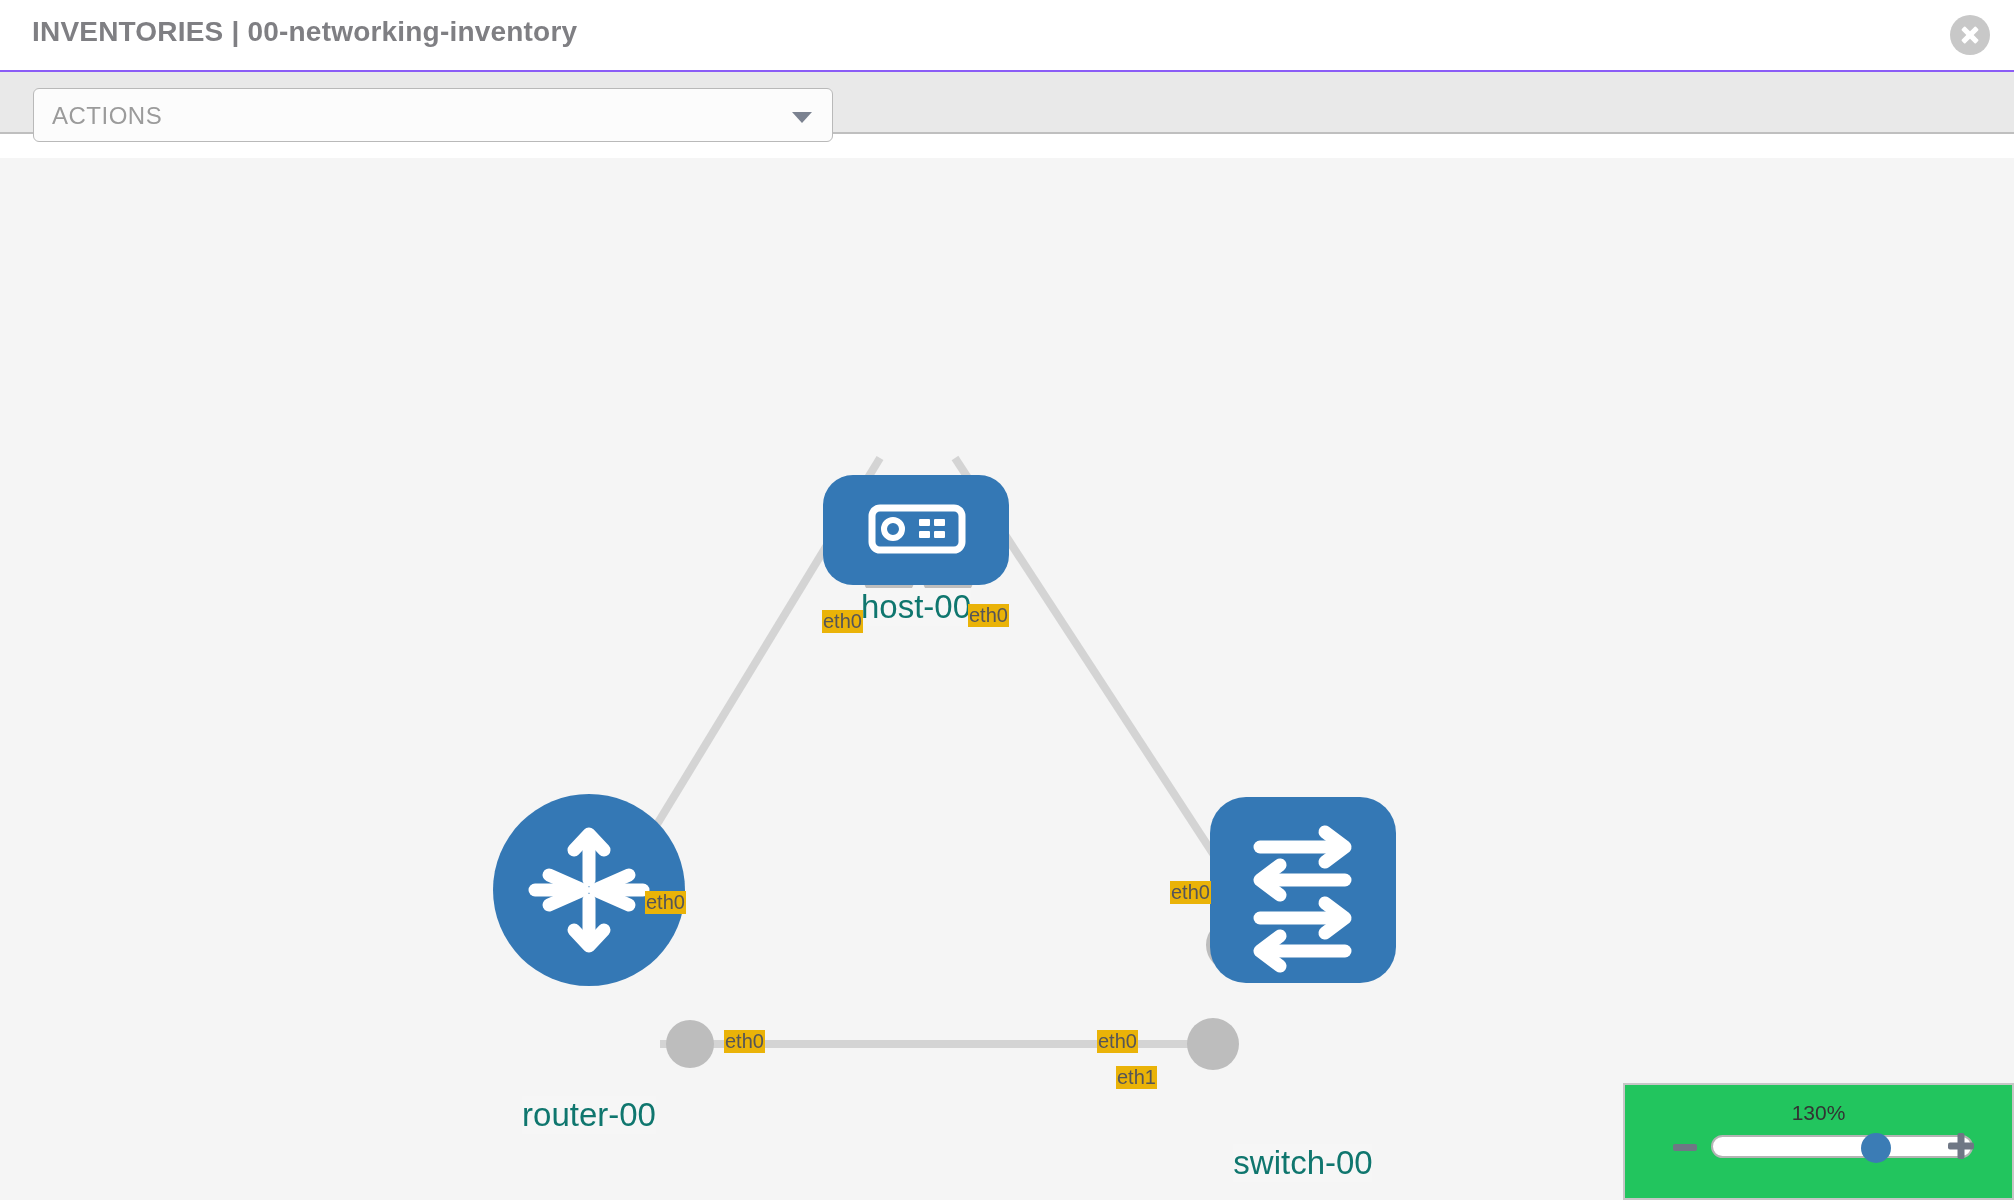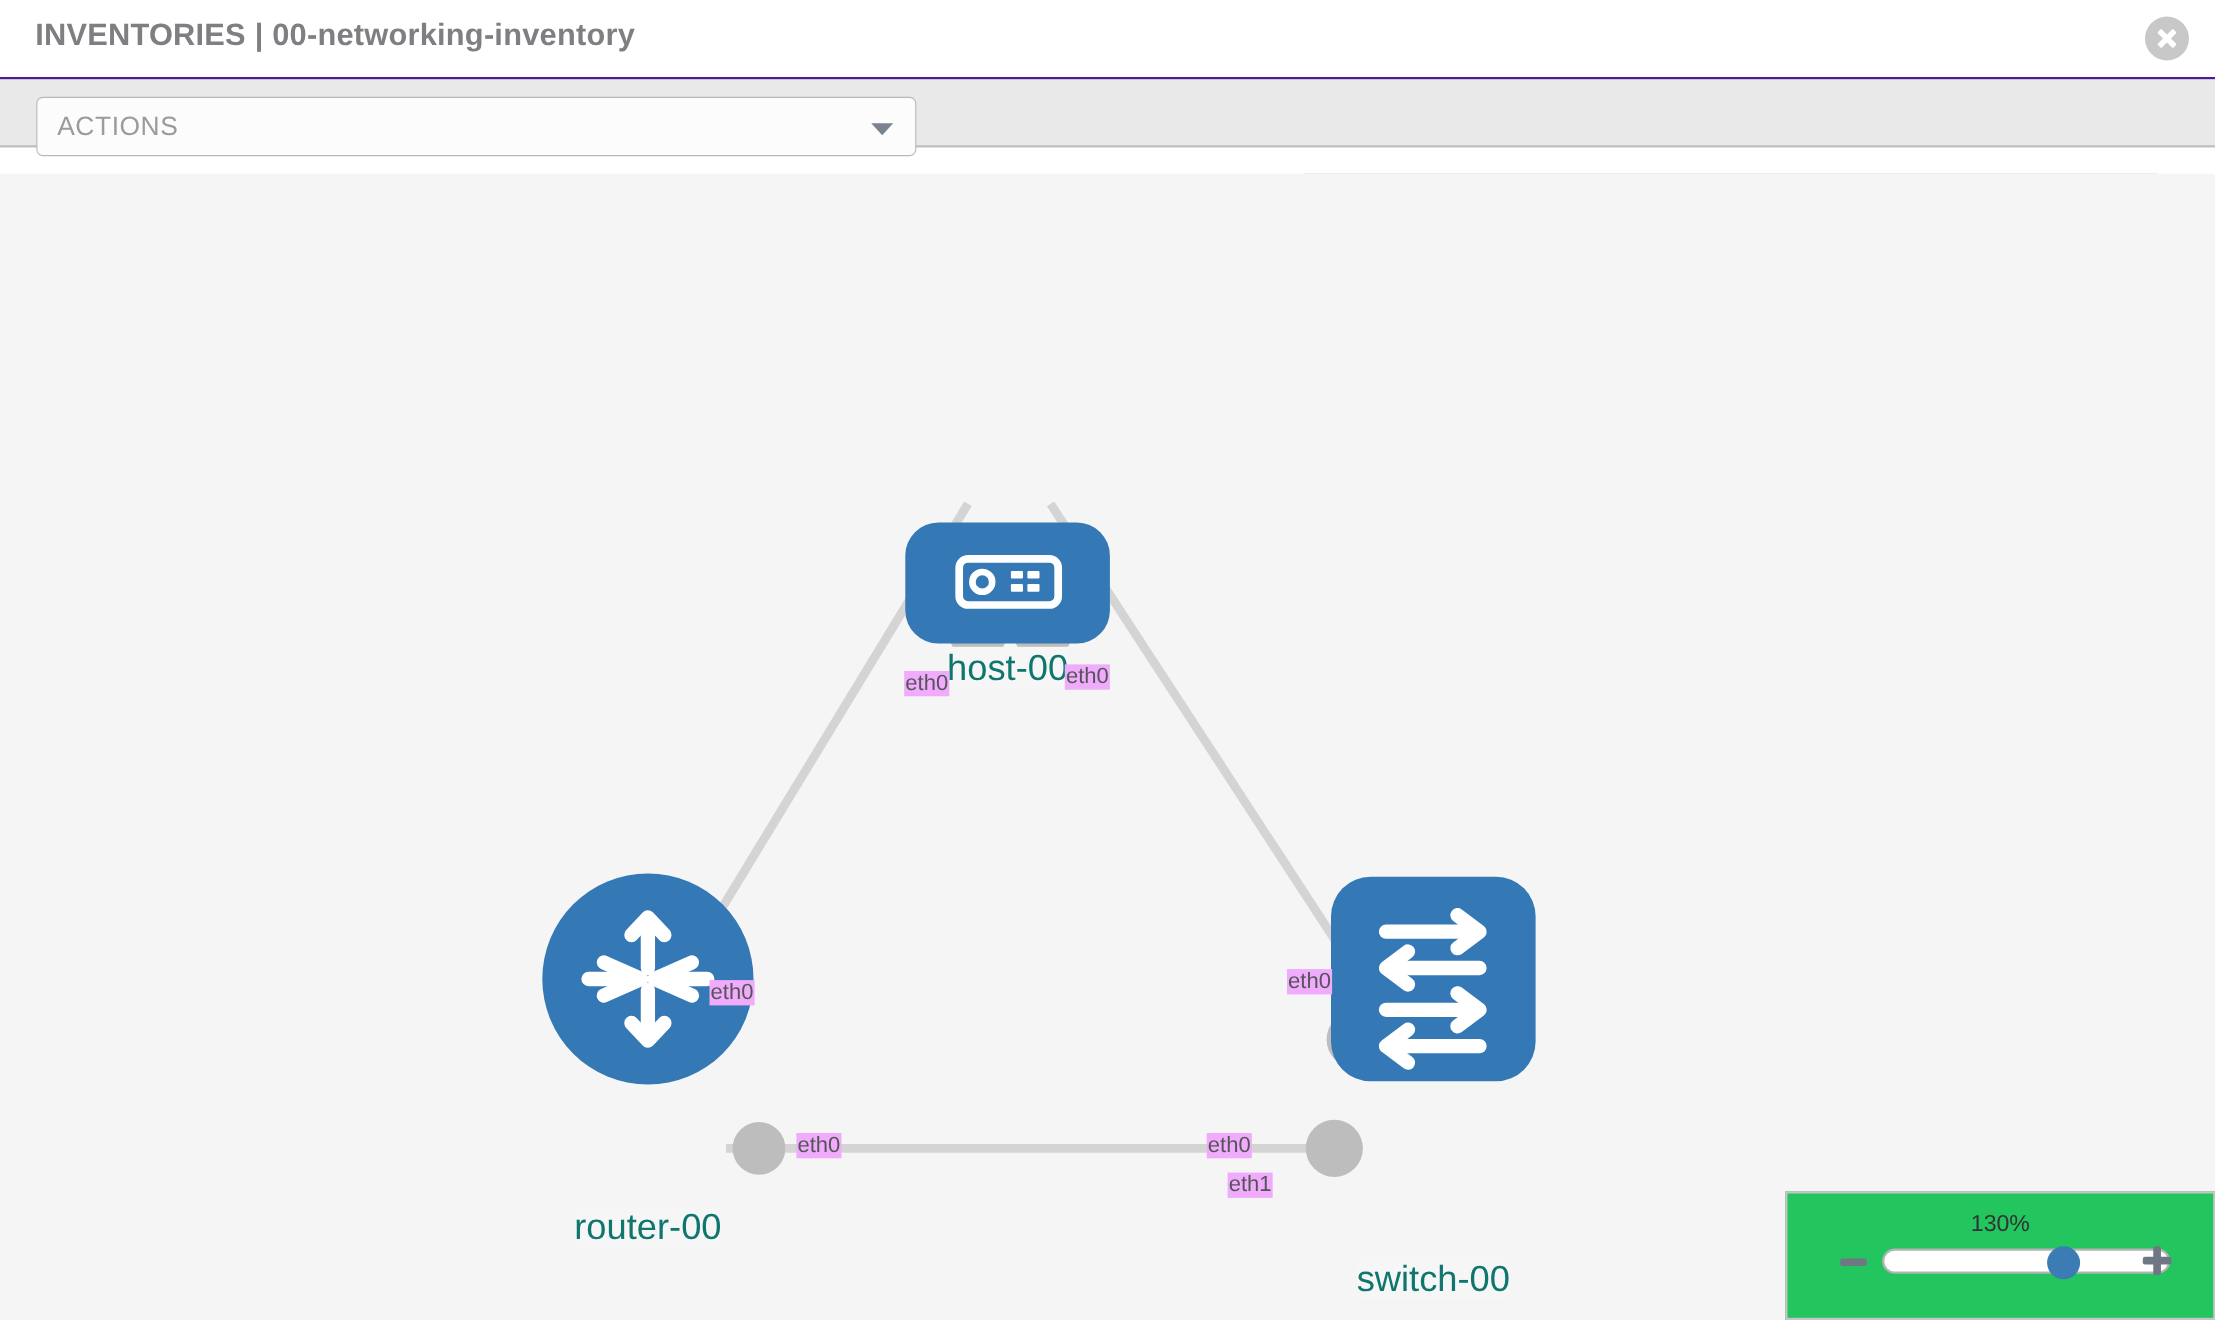--- a/index.html
+++ b/index.html
@@ -32,21 +32,21 @@
     width: 20px; height: 5px; border-radius: 1px; background: #ffffff;
     transform-origin: center;
   }
   .close-btn::before { transform: translate(-50%,-50%) rotate(45deg); }
   .close-btn::after  { transform: translate(-50%,-50%) rotate(-45deg); }
 
   
   .toolbar {
     position: absolute; left: 0; top: 70px; width: 2014px; height: 64px;
     background: #e9e9e9;
-    border-top: 2px solid #4c1d95;
+    border-top: 2px solid #8b5cf6;
     border-bottom: 2px solid #bfbfbf;
   }
   .actions-select {
     position: absolute; left: 33px; top: 16px;
     width: 800px; height: 54px;
     background: #fcfcfc; border: 1px solid #b9b9b9; border-radius: 6px;
     cursor: pointer;
   }
   .actions-label {
     position: absolute; left: 18px; top: 13px;
@@ -90,21 +90,21 @@
   .node-label {
     position: absolute;
     font-size: 33px; color: #0f766e;
     background: #f6f6f6;
     white-space: nowrap;
     transform: translateX(-50%);
   }
   .iface-label {
     position: absolute;
     font-size: 20px; color: #555558;
-    background: #f0abfc;
+    background: #eab308;
     white-space: nowrap;
     padding: 0 1px;
   }
 
   
   .zoom-panel {
     position: absolute; left: 1623px; top: 1083px;
     width: 391px; height: 117px;
     background: #22c55e; border: 2px solid #c6c6c6;
   }

